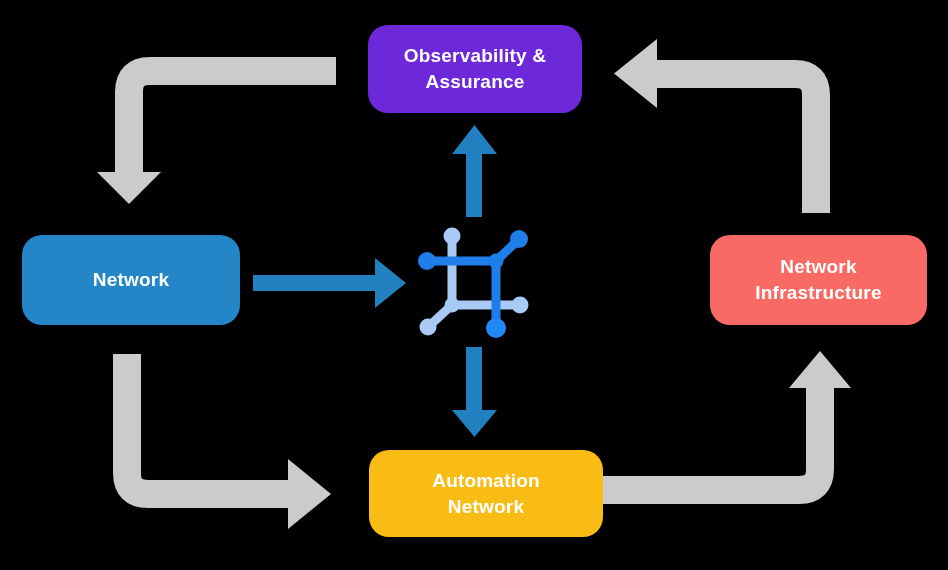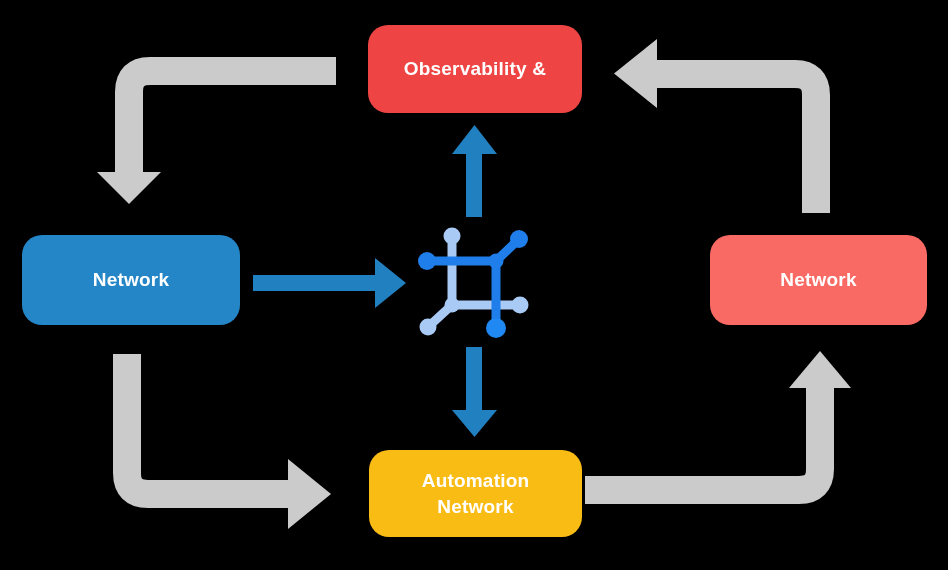--- a/index.html
+++ b/index.html
@@ -28,24 +28,24 @@
     flex-direction: column;
     align-items: center;
     justify-content: center;
     text-align: center;
     font-size: 19px;
     line-height: 26px;
     font-weight: 700;
     letter-spacing: 0.2px;
   }
   .node-box span { display: block; }
-  #box-observability { left: 368px; top: 25px;  width: 214px; height: 88px; background: #ef4444; }
+  #box-observability { left: 368px; top: 25px;  width: 214px; height: 88px; background: #6d28d9; }
   #box-operations     { left: 22px;  top: 235px; width: 218px; height: 90px; background: #2586C7; }
   #box-infrastructure { left: 710px; top: 235px; width: 217px; height: 90px; background: #FA6A64; }
-  #box-automation     { left: 369px; top: 450px; width: 213px; height: 87px; background: #F9BC15; }
+  #box-automation     { left: 369px; top: 450px; width: 234px; height: 87px; background: #F9BC15; }
   .icon-light { stroke: #A8CAF5; }
   .icon-dark  { stroke: #1F7EE9; }
   .icon-light-fill { fill: #A8CAF5; }
   .icon-dark-fill  { fill: #1F7EE9; }
   .icon-accent-fill { fill: #1F88F2; }
   .icon-stroke { stroke-width: 9; stroke-linecap: round; fill: none; }
 </style>
 </head>
 <body>
 
@@ -98,28 +98,30 @@
       <path class="icon-dark icon-stroke" d="M496,261 V328"></path>
       <circle class="icon-dark-fill" cx="427" cy="261" r="9"></circle>
       <circle class="icon-dark-fill" cx="519" cy="239" r="9"></circle>
       <circle class="icon-dark-fill" cx="496" cy="261" r="7.5"></circle>
       <circle class="icon-accent-fill" cx="496" cy="328" r="10"></circle>
     </g>
   </svg>
 
   <div class="node-box" id="box-observability">
     <span>Observability &amp;</span>
+    <span>Assurance</span>
   </div>
 
   <div class="node-box" id="box-operations">
     <span>Network</span>
   </div>
 
   <div class="node-box" id="box-infrastructure">
     <span>Network</span>
+    <span>Infrastructure</span>
   </div>
 
   <div class="node-box" id="box-automation">
     <span>Automation</span>
     <span>Network</span>
   </div>
 
 </div>
 
 </body></html>

